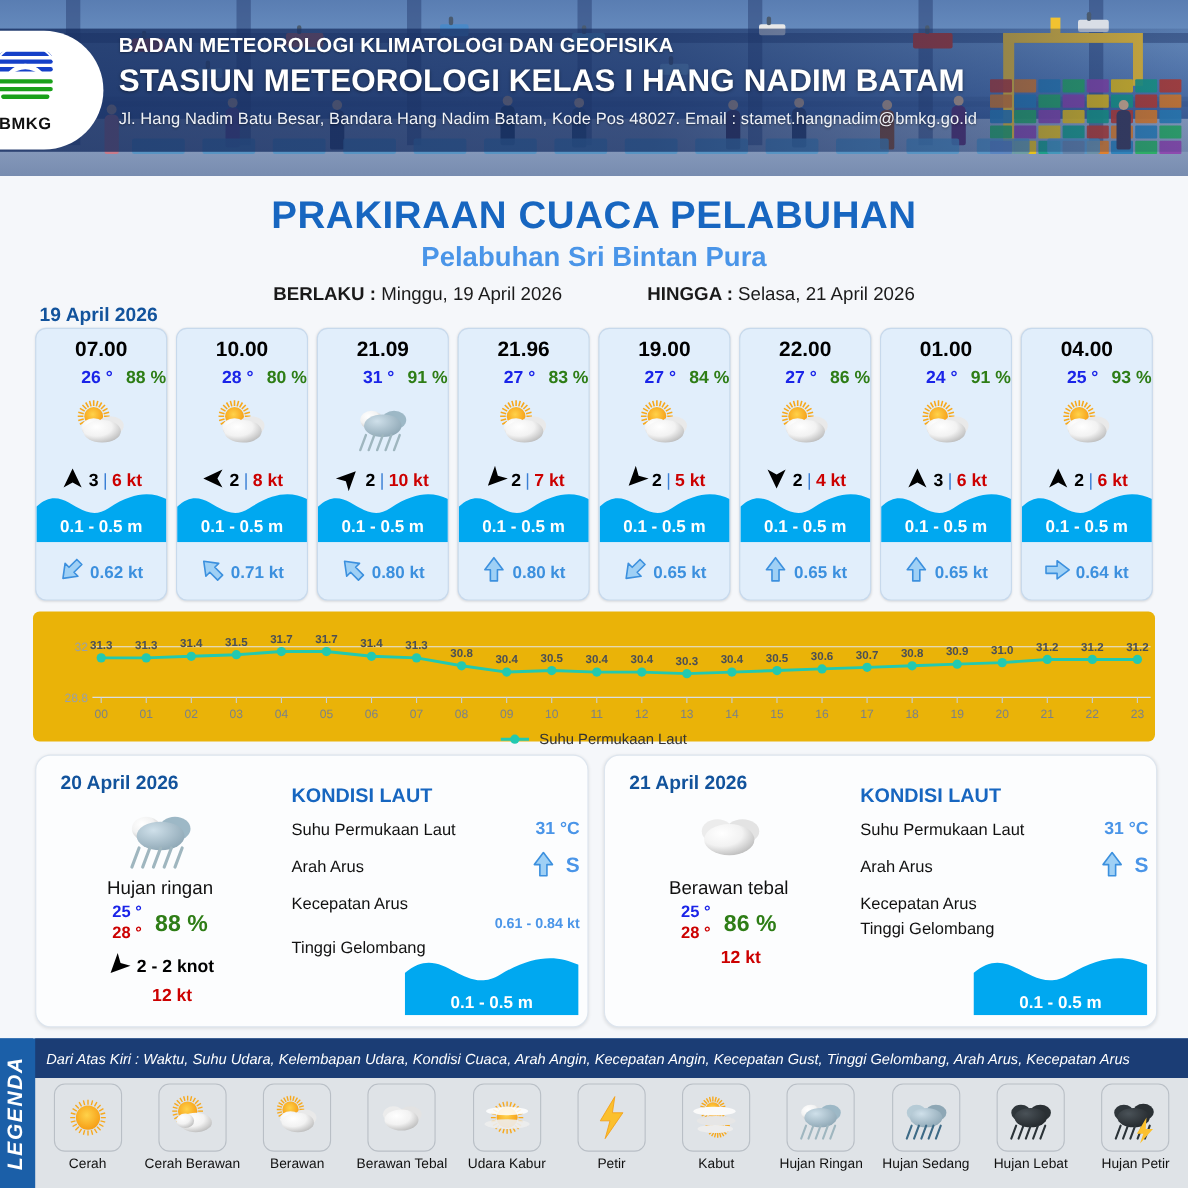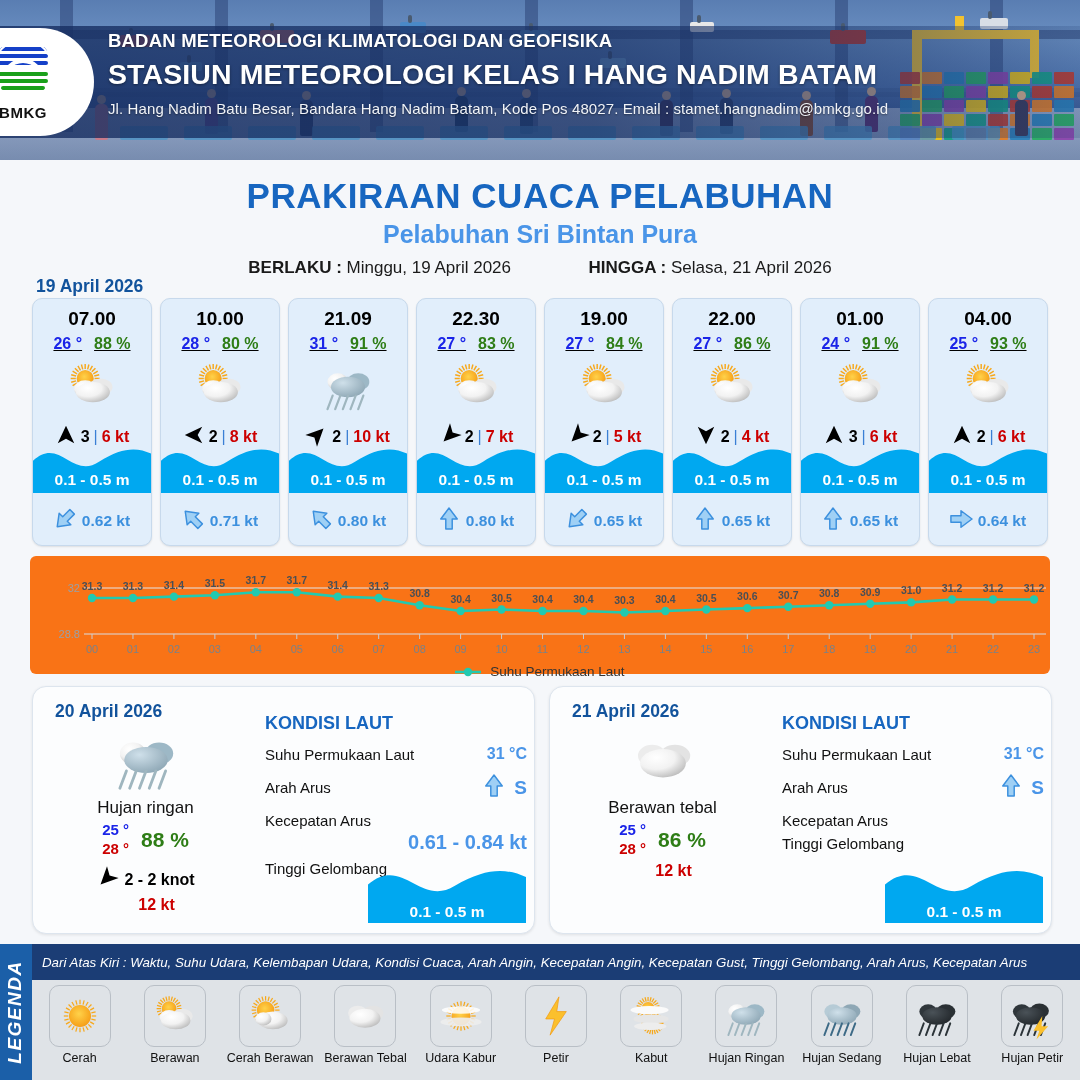--- a/index.html
+++ b/index.html
@@ -68,21 +68,21 @@
 
   
   .cards { position:absolute; left:32px; top:298px; display:flex; gap:8px; }
   .card {
     width:120px; height:248px; background:#e1eefb;
     border:1px solid #c7d9ec; border-radius:10px;
     position:relative; overflow:hidden;
     box-shadow:0 1px 2px rgba(0,0,0,.10);
   }
   .c-time { text-align:center; font-size:19px; font-weight:bold; color:#000; margin-top:9px; }
-  .c-th { display:flex; justify-content:center; gap:12px; margin-top:5px; font-size:16px; font-weight:bold;text-decoration:underline; }
+  .c-th { display:flex; justify-content:flex-end; gap:12px; margin-top:5px; font-size:16px; font-weight:bold; }
   .c-temp { color:#1a24e8; } .c-hum { color:#2e7d16; }
   .c-icon { height:62px; display:flex; align-items:center; justify-content:center; margin-top:3px; }
   .c-wind { display:flex; align-items:center; justify-content:center; gap:4px; margin-top:6px; font-size:16px; font-weight:bold; }
   .c-wind .deg { color:#000; }
   .c-wind .bar { color:#3a7fd5; font-weight:normal; }
   .c-wind .kt { color:#cc0000; }
   .wave-zone { position:absolute; left:0; bottom:52px; width:100%; height:52px; }
   .wave-zone svg { display:block; }
   .wave-txt {
     position:absolute; left:0; bottom:56px; width:100%; text-align:center;
@@ -90,21 +90,21 @@
   }
   .c-cur {
     position:absolute; left:0; bottom:10px; width:100%;
     display:flex; align-items:center; justify-content:center; gap:6px;
     font-size:15.5px; font-weight:bold; color:#3c90de;
   }
 
   
   .chart-card {
     position:absolute; left:30px; top:556px; width:1020px; height:118px;
-    background:#f97316; border-radius:6px;
+    background:#eab308; border-radius:6px;
   }
   .chart-svg { position:absolute; left:0; top:0; }
   .chart-legend {
     position:absolute; left:0; top:664px; width:1080px; text-align:center;
     font-size:13.5px; color:#333;
   }
   .leg-mark { display:inline-block; vertical-align:middle; margin-right:5px; }
 
   
   .panels { position:absolute; left:32px; top:686px; display:flex; gap:14px; }
@@ -123,21 +123,21 @@
   .p-tmin { color:#1a24e8; } .p-tmax { color:#cc0000; }
   .p-hum { font-size:21px; font-weight:bold; color:#2e7d16; }
   .p-wind { display:flex; justify-content:center; align-items:center; gap:6px; margin-top:8px; font-size:16px; font-weight:bold; color:#000; }
   .p-gust { font-size:16px; font-weight:bold; color:#cc0000; margin-top:3px; margin-left:22px; }
   .p-right { position:absolute; left:232px; top:26px; width:262px; }
   .p-kl { font-size:18px; font-weight:bold; color:#1766c0; }
   .p-row { display:flex; justify-content:space-between; align-items:center; margin-top:11px; font-size:15px; color:#111; }
   .p-val { color:#4a95e8; font-weight:bold; font-size:16px; }
   .p-arus { display:flex; align-items:center; gap:9px; }
   .p-dir { color:#4a95e8; font-weight:bold; font-size:19px; }
-  .p-speed { text-align:right; font-size:20px; font-weight:bold; color:#4a95e8; margin-top:2px; }
+  .p-speed { text-align:right; font-size:13px; font-weight:bold; color:#4a95e8; margin-top:2px; }
   .p-wavebox { position:absolute; right:8px; bottom:10px; width:158px; height:62px; }
   .p-wavetxt {
     position:absolute; left:0; bottom:12px; width:158px; text-align:center;
     font-size:15.5px; font-weight:bold; color:#fff; z-index:3;
   }
 
   
   .legend-bar { position:absolute; left:0; top:944px; width:1080px; height:136px; background:#1b5fa8; }
   .legend-side {
     position:absolute; left:0; top:0; width:30px; height:136px;
@@ -530,21 +530,21 @@
       </div>
     <div class="wave-txt">0.1 - 0.5 m</div>
     <div class="c-cur">
       <span><svg width="22" height="24" viewBox="0 0 24 26" style="transform:rotate(135deg)">
     <path d="M12 25 L3 13 L8.5 13 L8.5 2 L15.5 2 L15.5 13 L21 13 Z" fill="#9fd0f5" stroke="#3c90de" stroke-width="1.6" stroke-linejoin="round"></path>
           </svg></span>
       <span>0.80 kt</span>
     </div>
     </div>
     <div class="card">
-    <div class="c-time">22.30</div>
+    <div class="c-time">21.96</div>
     <div class="c-th">
       <span class="c-temp">27 °</span>
       <span class="c-hum">83 %</span>
     </div>
     <div class="c-icon">
         <svg width="58" height="58" viewBox="0 0 68 68">
    <defs>
     <radialGradient id="wgberawan58" cx="35%" cy="30%" r="75%">
       <stop offset="0%" stop-color="#ffffff"></stop>
               <stop offset="55%" stop-color="#f2f2f2"></stop>
@@ -1249,20 +1249,73 @@
             <line x1="49.45481322062509" y1="29.858895278359654" x2="55.250368178359494" y2="28.305981007744524" stroke="#f7a81b" stroke-width="1.7"></line>
             <circle cx="34" cy="34" r="15" fill="url(#sgcerah50)"></circle>
           </svg>
         </div>
     <div class="li-lbl">Cerah</div>
       </div>
       <div class="li">
         <div class="li-box">
           <svg width="50" height="50" viewBox="0 0 68 68">
    <defs>
+    <radialGradient id="wgcerah-berawan50" cx="35%" cy="30%" r="75%">
+      <stop offset="0%" stop-color="#ffffff"></stop>
+                <stop offset="55%" stop-color="#f2f2f2"></stop>
+      <stop offset="100%" stop-color="#bdbdbd"></stop>
+    </radialGradient>
+    <radialGradient id="sgcerah-berawan50" cx="45%" cy="40%" r="65%">
+      <stop offset="0%" stop-color="#ffd24a"></stop>
+                <stop offset="100%" stop-color="#f59a12"></stop>
+    </radialGradient>
+    <radialGradient id="dgcerah-berawan50" cx="35%" cy="30%" r="75%">
+      <stop offset="0%" stop-color="#cfe0ea"></stop>
+                <stop offset="100%" stop-color="#8fa8b6"></stop>
+    </radialGradient>
+    <radialGradient id="bgcerah-berawan50" cx="35%" cy="30%" r="75%">
+      <stop offset="0%" stop-color="#4a5258"></stop>
+                <stop offset="100%" stop-color="#23282c"></stop>
+    </radialGradient>
+   </defs>
+            <line x1="41" y1="26" x2="47" y2="26" stroke="#f7a81b" stroke-width="1.7"></line>
+            <line x1="40.557035741757886" y1="29.36464758633277" x2="46.352590699492296" y2="30.917561856947895" stroke="#f7a81b" stroke-width="1.7"></line>
+            <line x1="39.258330249197705" y1="32.5" x2="44.45448267190434" y2="35.5" stroke="#f7a81b" stroke-width="1.7"></line>
+            <line x1="37.19238815542512" y1="35.19238815542512" x2="41.435028842544405" y2="39.4350288425444" stroke="#f7a81b" stroke-width="1.7"></line>
+            <line x1="34.5" y1="37.2583302491977" x2="37.5" y2="42.45448267190433" stroke="#f7a81b" stroke-width="1.7"></line>
+            <line x1="31.36464758633277" y1="38.557035741757886" x2="32.91756185694789" y2="44.352590699492296" stroke="#f7a81b" stroke-width="1.7"></line>
+            <line x1="28" y1="39" x2="28" y2="45" stroke="#f7a81b" stroke-width="1.7"></line>
+            <line x1="24.63535241366723" y1="38.557035741757886" x2="23.08243814305211" y2="44.352590699492296" stroke="#f7a81b" stroke-width="1.7"></line>
+            <line x1="21.500000000000004" y1="37.258330249197705" x2="18.500000000000004" y2="42.45448267190434" stroke="#f7a81b" stroke-width="1.7"></line>
+            <line x1="18.807611844574883" y1="35.19238815542512" x2="14.564971157455599" y2="39.435028842544405" stroke="#f7a81b" stroke-width="1.7"></line>
+            <line x1="16.741669750802295" y1="32.5" x2="11.545517328095663" y2="35.5" stroke="#f7a81b" stroke-width="1.7"></line>
+            <line x1="15.442964258242114" y1="29.364647586332772" x2="9.647409300507704" y2="30.9175618569479" stroke="#f7a81b" stroke-width="1.7"></line>
+            <line x1="15" y1="26" x2="9" y2="26.000000000000004" stroke="#f7a81b" stroke-width="1.7"></line>
+            <line x1="15.442964258242112" y1="22.635352413667228" x2="9.647409300507704" y2="21.082438143052105" stroke="#f7a81b" stroke-width="1.7"></line>
+            <line x1="16.741669750802295" y1="19.500000000000004" x2="11.545517328095663" y2="16.500000000000007" stroke="#f7a81b" stroke-width="1.7"></line>
+            <line x1="18.80761184457488" y1="16.807611844574886" x2="14.56497115745559" y2="12.564971157455604" stroke="#f7a81b" stroke-width="1.7"></line>
+            <line x1="21.499999999999993" y1="14.741669750802302" x2="18.499999999999993" y2="9.54551732809567" stroke="#f7a81b" stroke-width="1.7"></line>
+            <line x1="24.63535241366723" y1="13.442964258242112" x2="23.08243814305211" y2="7.647409300507704" stroke="#f7a81b" stroke-width="1.7"></line>
+            <line x1="27.999999999999996" y1="13" x2="27.999999999999996" y2="7" stroke="#f7a81b" stroke-width="1.7"></line>
+            <line x1="31.364647586332765" y1="13.44296425824211" x2="32.917561856947884" y2="7.6474093005077" stroke="#f7a81b" stroke-width="1.7"></line>
+            <line x1="34.5" y1="14.741669750802298" x2="37.5" y2="9.545517328095666" stroke="#f7a81b" stroke-width="1.7"></line>
+            <line x1="37.192388155425114" y1="16.80761184457488" x2="41.4350288425444" y2="12.564971157455593" stroke="#f7a81b" stroke-width="1.7"></line>
+            <line x1="39.2583302491977" y1="19.499999999999993" x2="44.45448267190433" y2="16.499999999999993" stroke="#f7a81b" stroke-width="1.7"></line>
+            <line x1="40.557035741757886" y1="22.63535241366722" x2="46.352590699492296" y2="21.08243814305209" stroke="#f7a81b" stroke-width="1.7"></line>
+            <circle cx="28" cy="26" r="12" fill="url(#sgcerah-berawan50)"></circle>
+            <ellipse cx="38" cy="40" rx="20" ry="12" fill="url(#wgcerah-berawan50)"></ellipse>
+            <ellipse cx="25" cy="38" rx="11" ry="9" fill="url(#wgcerah-berawan50)"></ellipse>
+          </svg>
+        </div>
+    <div class="li-lbl">Cerah Berawan</div>
+      </div>
+      <div class="li">
+        <div class="li-box">
+          <svg width="50" height="50" viewBox="0 0 68 68">
+   <defs>
     <radialGradient id="wgberawan50" cx="35%" cy="30%" r="75%">
       <stop offset="0%" stop-color="#ffffff"></stop>
                 <stop offset="55%" stop-color="#f2f2f2"></stop>
       <stop offset="100%" stop-color="#bdbdbd"></stop>
     </radialGradient>
     <radialGradient id="sgberawan50" cx="45%" cy="40%" r="65%">
       <stop offset="0%" stop-color="#ffd24a"></stop>
                 <stop offset="100%" stop-color="#f59a12"></stop>
     </radialGradient>
     <radialGradient id="dgberawan50" cx="35%" cy="30%" r="75%">
@@ -1298,73 +1351,20 @@
             <line x1="33.77817459305202" y1="16.221825406947975" x2="38.020815280171306" y2="11.97918471982869" stroke="#f7a81b" stroke-width="1.7"></line>
             <line x1="35.52627944162882" y1="18.499999999999993" x2="40.72243186433545" y2="15.499999999999993" stroke="#f7a81b" stroke-width="1.7"></line>
             <line x1="36.62518408917975" y1="21.152990503872264" x2="42.42073904691416" y2="19.600076233257134" stroke="#f7a81b" stroke-width="1.7"></line>
             <circle cx="26" cy="24" r="10" fill="url(#sgberawan50)"></circle>
             <ellipse cx="26" cy="36" rx="13" ry="10" fill="url(#wgberawan50)"></ellipse>
             <ellipse cx="44" cy="34" rx="14" ry="10" fill="#e9e9e9"></ellipse>
             <ellipse cx="35" cy="40" rx="20" ry="12" fill="url(#wgberawan50)"></ellipse>
           </svg>
         </div>
     <div class="li-lbl">Berawan</div>
-      </div>
-      <div class="li">
-        <div class="li-box">
-          <svg width="50" height="50" viewBox="0 0 68 68">
-   <defs>
-    <radialGradient id="wgcerah-berawan50" cx="35%" cy="30%" r="75%">
-      <stop offset="0%" stop-color="#ffffff"></stop>
-                <stop offset="55%" stop-color="#f2f2f2"></stop>
-      <stop offset="100%" stop-color="#bdbdbd"></stop>
-    </radialGradient>
-    <radialGradient id="sgcerah-berawan50" cx="45%" cy="40%" r="65%">
-      <stop offset="0%" stop-color="#ffd24a"></stop>
-                <stop offset="100%" stop-color="#f59a12"></stop>
-    </radialGradient>
-    <radialGradient id="dgcerah-berawan50" cx="35%" cy="30%" r="75%">
-      <stop offset="0%" stop-color="#cfe0ea"></stop>
-                <stop offset="100%" stop-color="#8fa8b6"></stop>
-    </radialGradient>
-    <radialGradient id="bgcerah-berawan50" cx="35%" cy="30%" r="75%">
-      <stop offset="0%" stop-color="#4a5258"></stop>
-                <stop offset="100%" stop-color="#23282c"></stop>
-    </radialGradient>
-   </defs>
-            <line x1="41" y1="26" x2="47" y2="26" stroke="#f7a81b" stroke-width="1.7"></line>
-            <line x1="40.557035741757886" y1="29.36464758633277" x2="46.352590699492296" y2="30.917561856947895" stroke="#f7a81b" stroke-width="1.7"></line>
-            <line x1="39.258330249197705" y1="32.5" x2="44.45448267190434" y2="35.5" stroke="#f7a81b" stroke-width="1.7"></line>
-            <line x1="37.19238815542512" y1="35.19238815542512" x2="41.435028842544405" y2="39.4350288425444" stroke="#f7a81b" stroke-width="1.7"></line>
-            <line x1="34.5" y1="37.2583302491977" x2="37.5" y2="42.45448267190433" stroke="#f7a81b" stroke-width="1.7"></line>
-            <line x1="31.36464758633277" y1="38.557035741757886" x2="32.91756185694789" y2="44.352590699492296" stroke="#f7a81b" stroke-width="1.7"></line>
-            <line x1="28" y1="39" x2="28" y2="45" stroke="#f7a81b" stroke-width="1.7"></line>
-            <line x1="24.63535241366723" y1="38.557035741757886" x2="23.08243814305211" y2="44.352590699492296" stroke="#f7a81b" stroke-width="1.7"></line>
-            <line x1="21.500000000000004" y1="37.258330249197705" x2="18.500000000000004" y2="42.45448267190434" stroke="#f7a81b" stroke-width="1.7"></line>
-            <line x1="18.807611844574883" y1="35.19238815542512" x2="14.564971157455599" y2="39.435028842544405" stroke="#f7a81b" stroke-width="1.7"></line>
-            <line x1="16.741669750802295" y1="32.5" x2="11.545517328095663" y2="35.5" stroke="#f7a81b" stroke-width="1.7"></line>
-            <line x1="15.442964258242114" y1="29.364647586332772" x2="9.647409300507704" y2="30.9175618569479" stroke="#f7a81b" stroke-width="1.7"></line>
-            <line x1="15" y1="26" x2="9" y2="26.000000000000004" stroke="#f7a81b" stroke-width="1.7"></line>
-            <line x1="15.442964258242112" y1="22.635352413667228" x2="9.647409300507704" y2="21.082438143052105" stroke="#f7a81b" stroke-width="1.7"></line>
-            <line x1="16.741669750802295" y1="19.500000000000004" x2="11.545517328095663" y2="16.500000000000007" stroke="#f7a81b" stroke-width="1.7"></line>
-            <line x1="18.80761184457488" y1="16.807611844574886" x2="14.56497115745559" y2="12.564971157455604" stroke="#f7a81b" stroke-width="1.7"></line>
-            <line x1="21.499999999999993" y1="14.741669750802302" x2="18.499999999999993" y2="9.54551732809567" stroke="#f7a81b" stroke-width="1.7"></line>
-            <line x1="24.63535241366723" y1="13.442964258242112" x2="23.08243814305211" y2="7.647409300507704" stroke="#f7a81b" stroke-width="1.7"></line>
-            <line x1="27.999999999999996" y1="13" x2="27.999999999999996" y2="7" stroke="#f7a81b" stroke-width="1.7"></line>
-            <line x1="31.364647586332765" y1="13.44296425824211" x2="32.917561856947884" y2="7.6474093005077" stroke="#f7a81b" stroke-width="1.7"></line>
-            <line x1="34.5" y1="14.741669750802298" x2="37.5" y2="9.545517328095666" stroke="#f7a81b" stroke-width="1.7"></line>
-            <line x1="37.192388155425114" y1="16.80761184457488" x2="41.4350288425444" y2="12.564971157455593" stroke="#f7a81b" stroke-width="1.7"></line>
-            <line x1="39.2583302491977" y1="19.499999999999993" x2="44.45448267190433" y2="16.499999999999993" stroke="#f7a81b" stroke-width="1.7"></line>
-            <line x1="40.557035741757886" y1="22.63535241366722" x2="46.352590699492296" y2="21.08243814305209" stroke="#f7a81b" stroke-width="1.7"></line>
-            <circle cx="28" cy="26" r="12" fill="url(#sgcerah-berawan50)"></circle>
-            <ellipse cx="38" cy="40" rx="20" ry="12" fill="url(#wgcerah-berawan50)"></ellipse>
-            <ellipse cx="25" cy="38" rx="11" ry="9" fill="url(#wgcerah-berawan50)"></ellipse>
-          </svg>
-        </div>
-    <div class="li-lbl">Cerah Berawan</div>
       </div>
       <div class="li">
         <div class="li-box">
           <svg width="50" height="50" viewBox="0 0 68 68">
    <defs>
     <radialGradient id="wgberawan-tebal50" cx="35%" cy="30%" r="75%">
       <stop offset="0%" stop-color="#ffffff"></stop>
                 <stop offset="55%" stop-color="#f2f2f2"></stop>
       <stop offset="100%" stop-color="#bdbdbd"></stop>
     </radialGradient>

